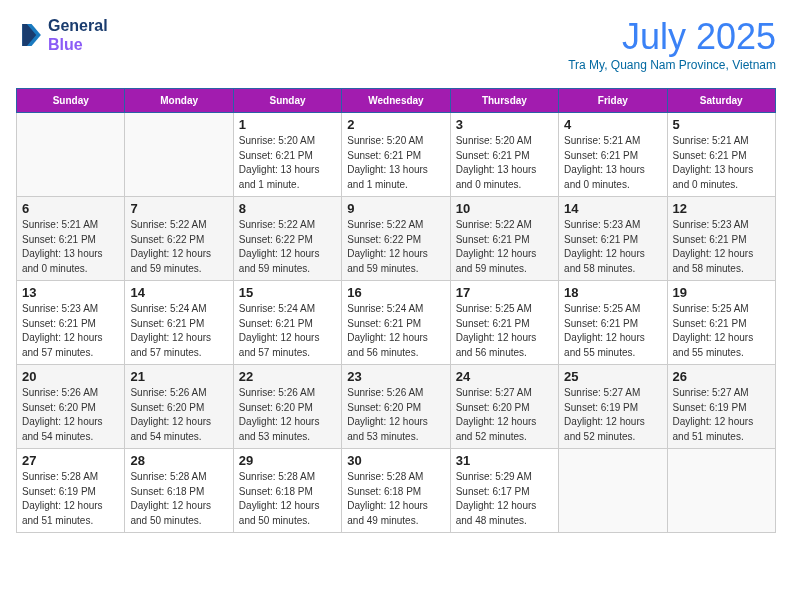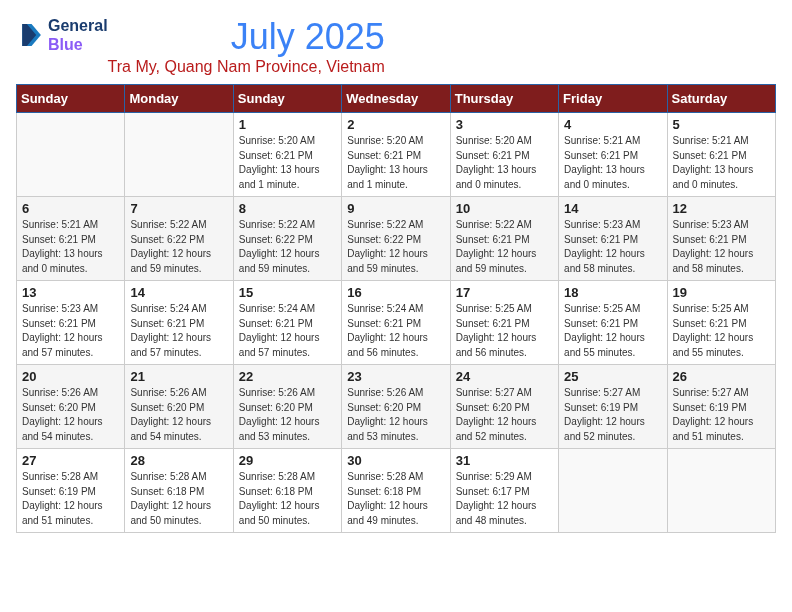--- a/index.html
+++ b/index.html
@@ -5,56 +5,57 @@
     * { box-sizing: border-box; margin: 0; padding: 0; }
     body {
       font-family: Arial, sans-serif;
       background: #fff;
       width: 792px;
       min-height: 612px;
       padding: 16px;
     }
     .header-area {
       display: flex;
+      justify-content: space-between;
       align-items: flex-start;
-      margin-bottom: 8px;
+      margin-bottom: 16px;
     }
     .logo {
       display: flex;
       align-items: center;
       gap: 4px;
     }
     .logo-icon {
       width: 28px;
       height: 28px;
     }
     .title-area {
       text-align: right;
     }
     .month-year {
       font-size: 36px;
       color: #3b82f6;
       font-weight: normal;
     }
     .location {
-      font-size: 16px;
-      color: #b91c1c;
+      font-size: 12px;
+      color: #0369a1;
     }
     table {
       width: 100%;
       border-collapse: collapse;
       font-size: 10.5px;
     }
     thead tr th {
-      background-color: #7f1d1d;
+      background-color: #a21caf;
       color: #fff;
       padding: 6px 4px;
-      font-size: 13px;
+      font-size: 10px;
       font-weight: bold;
-      text-align: left;
+      text-align: center;
       border: 1px solid #2962a6;
     }
     tbody tr td {
       vertical-align: top;
       border: 1px solid #ccc;
       padding: 4px 5px;
       width: 108px;
       min-height: 70px;
       background: #fff;
     }

